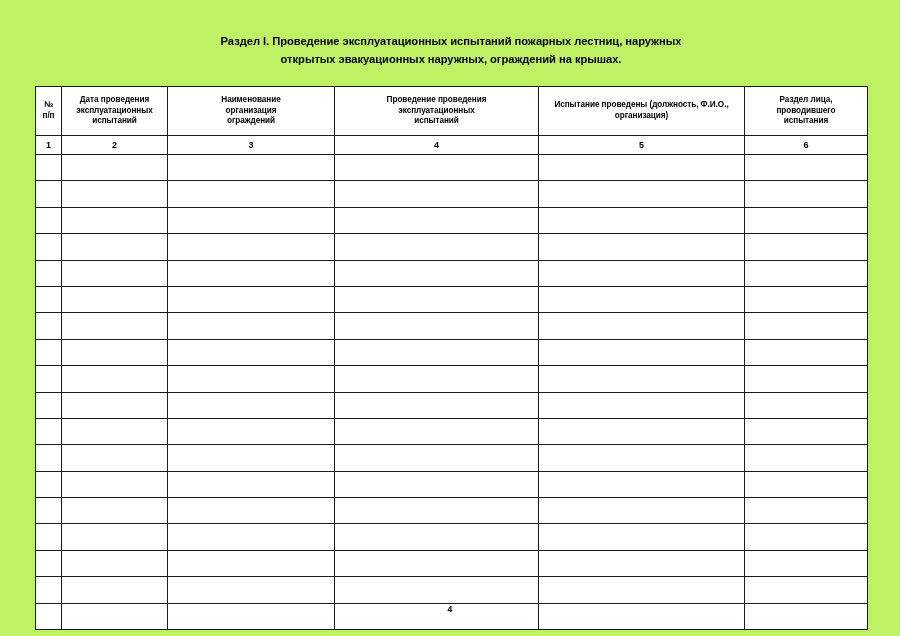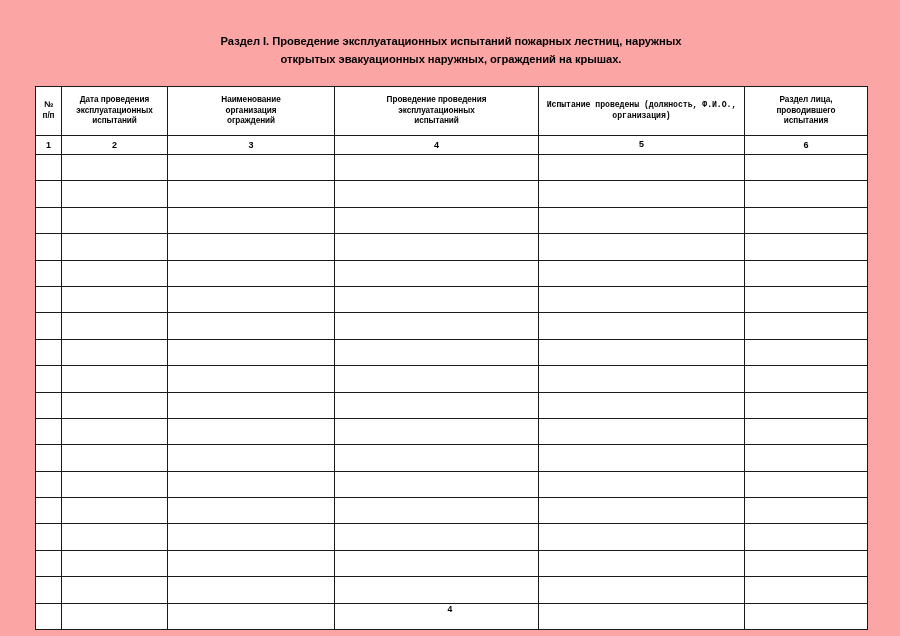--- a/index.html
+++ b/index.html
@@ -15,21 +15,21 @@
     position: relative;
     overflow: hidden;
   }
 
   .page {
     position: absolute;
     left: 0;
     top: 0;
     width: 900px;
     height: 636px;
-    background: #fca5a5;
+    background: #bef264;
   }
 
   
   .doc-title {
     position: absolute;
     left: 35px;
     top: 33px;
     width: 832px;
     text-align: center;
     font-size: 11.2px;
@@ -83,21 +83,20 @@
     height: 18px;
     line-height: 18px;
   }
   td.cell {
     height: 25.4px;
   }
 
   
   .sep-light {
     border-left-color: #6e6e6e !important;
-    font-family: Liberation Mono, monospace;
   }
 
   
   .page-number {
     position: absolute;
     left: 0;
     top: 604px;
     width: 900px;
     text-align: center;
     font-size: 8.6px;

